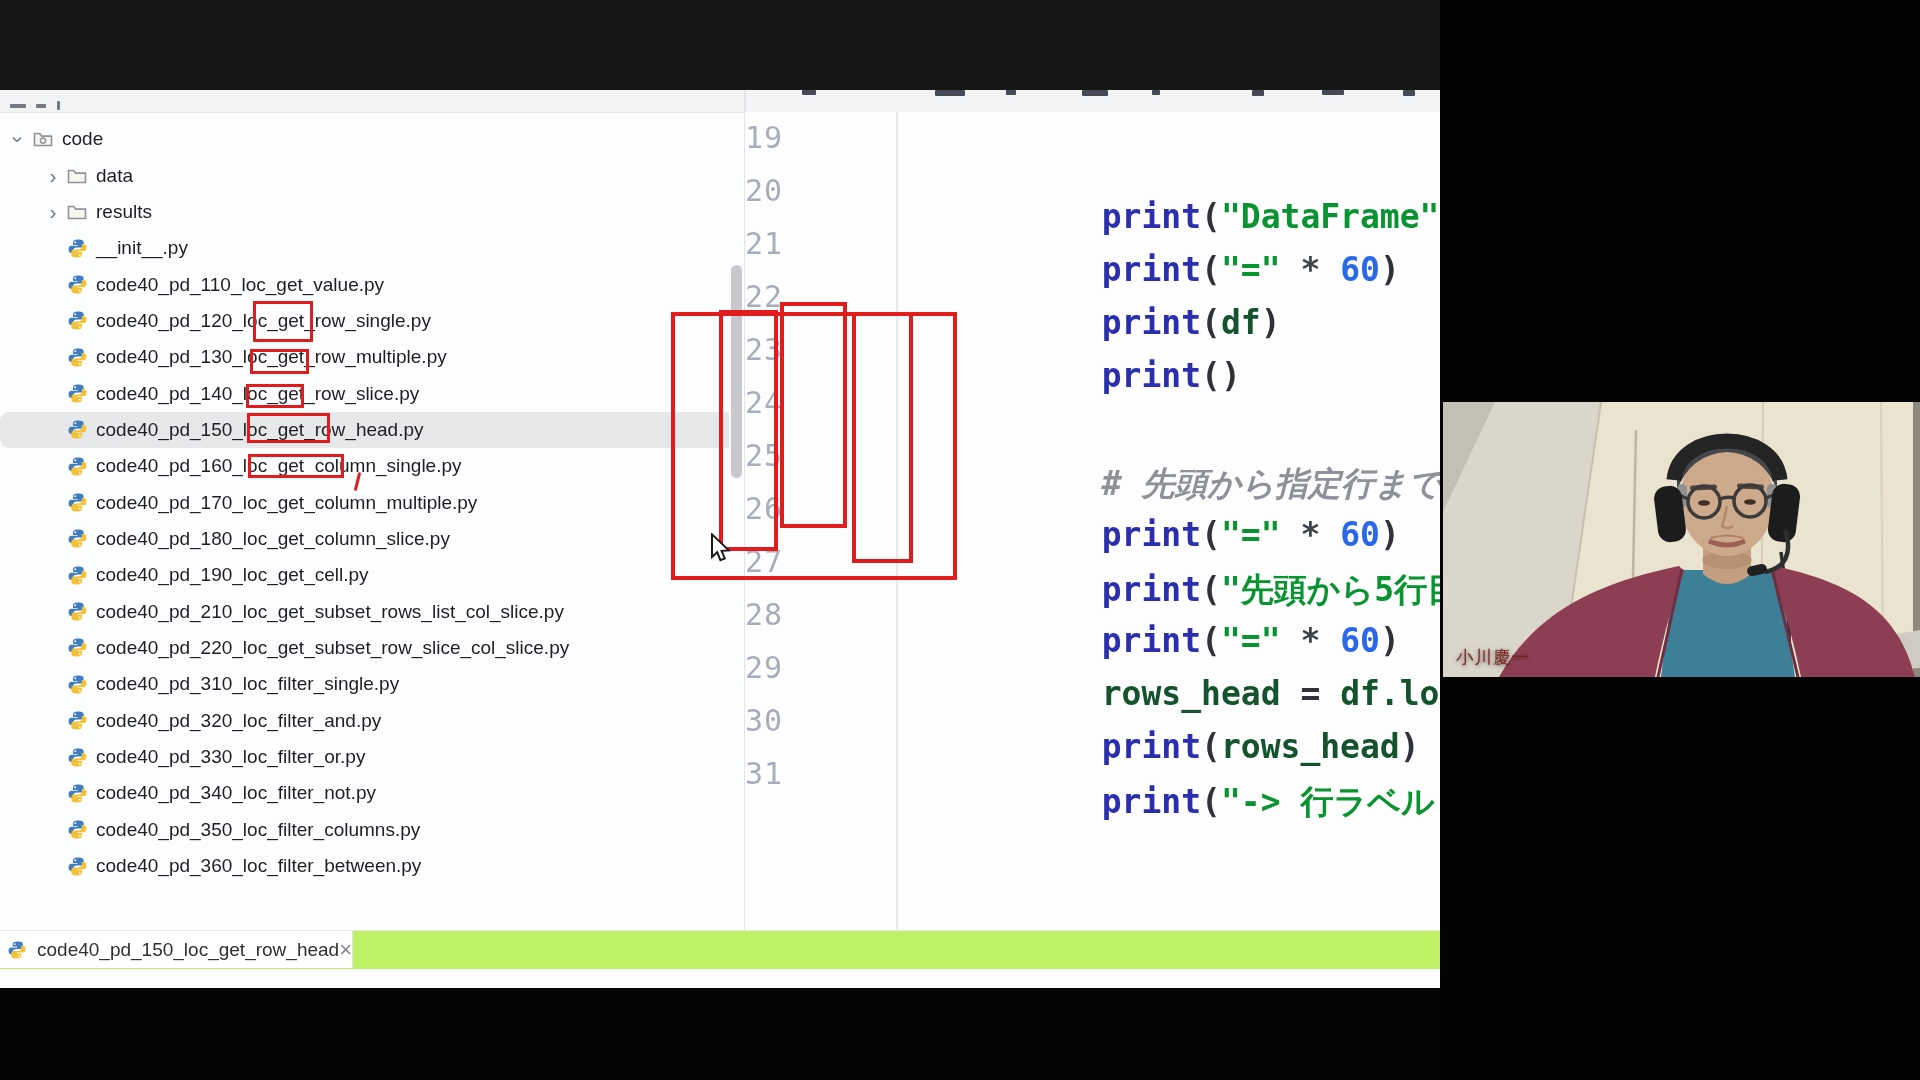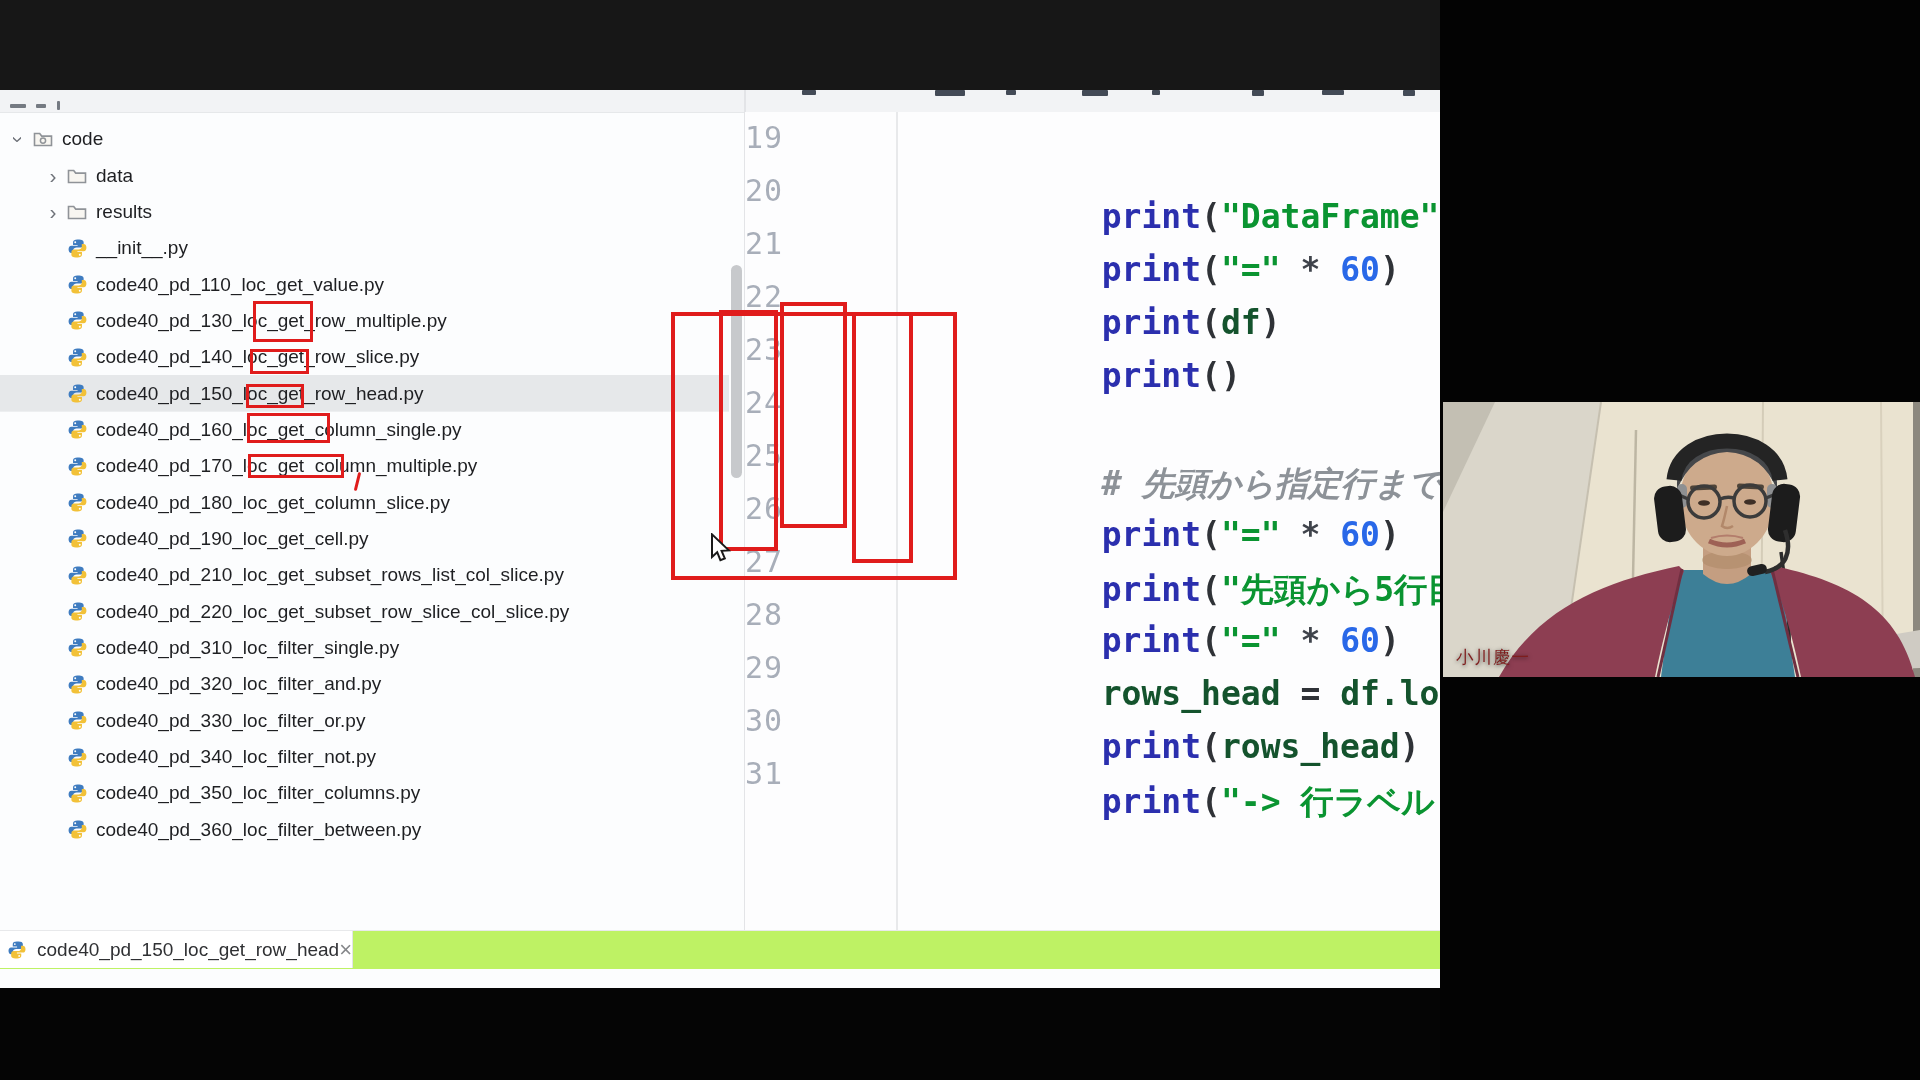--- a/index.html
+++ b/index.html
@@ -12,21 +12,21 @@
   
   #share{position:absolute;left:0;top:90px;width:1440px;height:898px;background:#fcfdfe;overflow:hidden;}
   #strip{position:absolute;left:0;top:0;width:1440px;height:22px;background:#f2f3f5;border-bottom:1px solid #e6e8ea;}
   .frag{position:absolute;background:#242c3a;opacity:.85;border-radius:1px;}
   .fragg{position:absolute;background:#757a82;border-radius:1px;}
   
   #tree{position:absolute;left:0;top:31px;width:745px;}
   .tree-row{display:flex;align-items:center;height:36.35px;padding-left:6px;color:#1e1f22;
     font-size:19px;white-space:nowrap;cursor:default;}
   .tree-row.lvl1{padding-left:40px;}
-  .tree-row.selected{background:linear-gradient(#e6e8ea,#e6e8ea) left center no-repeat;background-size:729px 100%;}
+  .tree-row.selected{background:linear-gradient(#e6e8ea,#e6e8ea) left center no-repeat;background-size:729px 100%;border-radius:9px;}
   .chev{width:26px;flex:none;text-align:center;font-size:21px;color:#6d7178;line-height:1;}
   .chev.down{transform:rotate(90deg);}
   .ticon{width:22px;height:22px;flex:none;margin-right:8px;display:flex;align-items:center;justify-content:center;}
   .ticon svg{display:block;}
   #tree-scrollbar{position:absolute;left:731px;top:175px;width:11px;height:213px;background:#c7c9cc;border-radius:6px;}
   #panel-divider{position:absolute;left:744px;top:0px;width:2px;height:840px;background:#e3e4e7;}
   
   #editor{position:absolute;left:745px;top:22px;width:695px;height:818px;overflow:hidden;background:#fdfdfe;padding-top:2px;}
   #gutter-line{position:absolute;left:151px;top:0;width:2px;height:818px;background:#e8e9eb;}
   .code-line{position:relative;height:53px;font-family:"DejaVu Sans Mono",monospace;
@@ -130,20 +130,33 @@
 
           <span class="ticon">
             <svg width="21" height="21" viewBox="0 0 24 24">
               <path fill="#3f7cc0" d="M11.9 1.8c-3 0-5 1-5 3v3.1h5.2v1H4.9c-2 0-3.1 1.9-3.1 4.1s1.1 4.1 3.1 4.1h2.2v-3.2c0-2 1.9-3.1 3.9-3.1h5c1.6 0 3-1.2 3-3V4.8c0-2-2.1-3-5.1-3h-2z"></path>
               <path fill="#f2c138" d="M12.1 22.2c3 0 5-1 5-3v-3.1h-5.2v-1h7.2c2 0 3.1-1.9 3.1-4.1s-1.1-4.1-3.1-4.1h-2.2v3.2c0 2-1.9 3.1-3.9 3.1h-5c-1.6 0-3 1.2-3 3v3c0 2 2.1 3 5.1 3h2z"></path>
               <circle fill="#fff" cx="9.4" cy="4.9" r="1.1"></circle>
               <circle fill="#fff" cx="14.6" cy="19.1" r="1.1"></circle>
             </svg>
           </span>
           <span class="tlabel">code40_pd_110_loc_get_value.py</span>
+        </div>
+        <div class="tree-row lvl1">
+          <span class="chev" style="visibility: hidden;"></span>
+
+          <span class="ticon">
+            <svg width="21" height="21" viewBox="0 0 24 24">
+              <path fill="#3f7cc0" d="M11.9 1.8c-3 0-5 1-5 3v3.1h5.2v1H4.9c-2 0-3.1 1.9-3.1 4.1s1.1 4.1 3.1 4.1h2.2v-3.2c0-2 1.9-3.1 3.9-3.1h5c1.6 0 3-1.2 3-3V4.8c0-2-2.1-3-5.1-3h-2z"></path>
+              <path fill="#f2c138" d="M12.1 22.2c3 0 5-1 5-3v-3.1h-5.2v-1h7.2c2 0 3.1-1.9 3.1-4.1s-1.1-4.1-3.1-4.1h-2.2v3.2c0 2-1.9 3.1-3.9 3.1h-5c-1.6 0-3 1.2-3 3v3c0 2 2.1 3 5.1 3h2z"></path>
+              <circle fill="#fff" cx="9.4" cy="4.9" r="1.1"></circle>
+              <circle fill="#fff" cx="14.6" cy="19.1" r="1.1"></circle>
+            </svg>
+          </span>
+          <span class="tlabel">code40_pd_120_loc_get_row_single.py</span>
         </div>
         <div class="tree-row lvl1">
           <span class="chev" style="visibility: hidden;"></span>
 
           <span class="ticon">
             <svg width="21" height="21" viewBox="0 0 24 24">
               <path fill="#3f7cc0" d="M11.9 1.8c-3 0-5 1-5 3v3.1h5.2v1H4.9c-2 0-3.1 1.9-3.1 4.1s1.1 4.1 3.1 4.1h2.2v-3.2c0-2 1.9-3.1 3.9-3.1h5c1.6 0 3-1.2 3-3V4.8c0-2-2.1-3-5.1-3h-2z"></path>
               <path fill="#f2c138" d="M12.1 22.2c3 0 5-1 5-3v-3.1h-5.2v-1h7.2c2 0 3.1-1.9 3.1-4.1s-1.1-4.1-3.1-4.1h-2.2v3.2c0 2-1.9 3.1-3.9 3.1h-5c-1.6 0-3 1.2-3 3v3c0 2 2.1 3 5.1 3h2z"></path>
               <circle fill="#fff" cx="9.4" cy="4.9" r="1.1"></circle>
               <circle fill="#fff" cx="14.6" cy="19.1" r="1.1"></circle>

